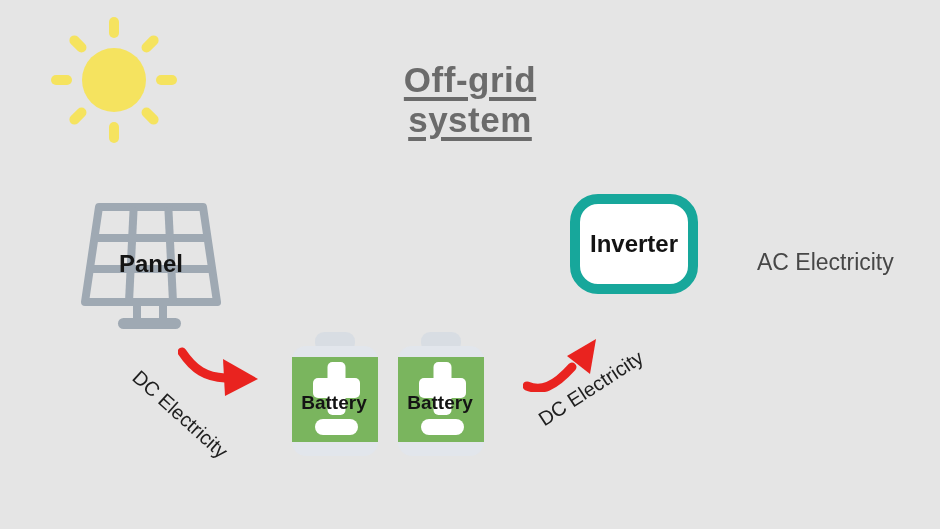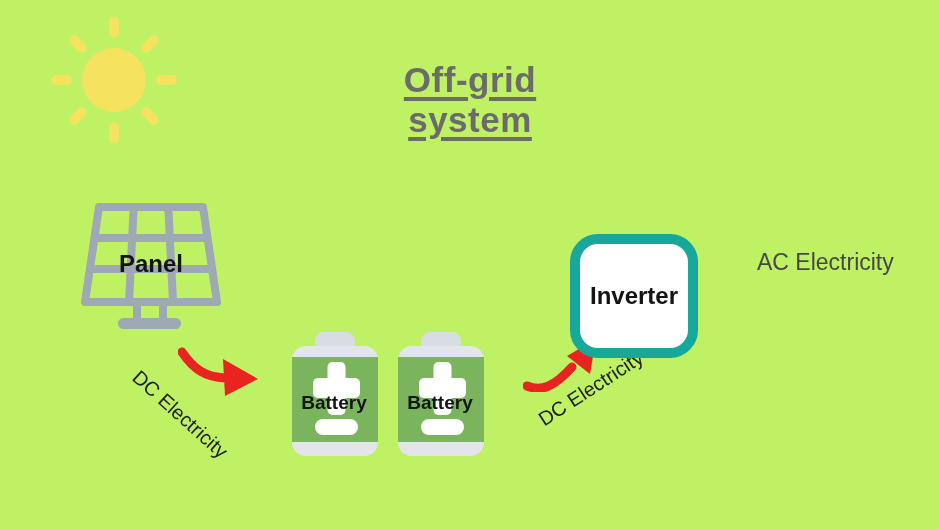--- a/index.html
+++ b/index.html
@@ -1,20 +1,20 @@
 <!DOCTYPE html>
 <html style="--sun: #F5E35F; --panel-gray: #9FA9B3; --title-gray: #6B6B6B; --battery-body: #E2E6EC; --battery-cap: #D8DDE3; --battery-green: #7AB55E; --inverter-teal: #17A79B; --arrow-red: #E9231F; --node-label: #141414; --ac-text: #474747; --dc-text: #1E1E1E;"><head>
 <meta charset="utf-8">
 <style>
   html, body { margin: 0; padding: 0; background: #ffffff; }
   .canvas {
     position: relative;
     width: 940px;
     height: 529px;
-    background: #bef264;
+    background: #e5e5e5;
     overflow: hidden;
     font-family: "Liberation Sans", sans-serif;
   }
   .abs { position: absolute; }
 
   .title {
     left: 338px; top: 60px; width: 264px;
     font-size: 35px; font-weight: bold;
     color: var(--title-gray);
     text-align: center;
@@ -35,26 +35,26 @@
   .panel-label   { left: 92px;  top: 250px; width: 118px; font-size: 24px; }
   .battery-label { top: 392px; width: 90px; font-size: 19px; }
   .battery-label.b1 { left: 289px; }
   .battery-label.b2 { left: 395px; }
 
   .battery-svg.b1 { left: 291px; top: 330px; }
   .battery-svg.b2 { left: 397px; top: 330px; }
 
   .inverter-box {
     left: 570px; top: 194px;
-    width: 128px; height: 124px;
+    width: 128px; height: 100px;
     box-sizing: border-box;
     background: #ffffff;
     border: 10px solid var(--inverter-teal);
     border-radius: 28px;
-    display: flex; align-items: center; justify-content: center; margin-top: 40px;
+    display: flex; align-items: center; justify-content: center;
   }
   .inverter-box .node-label { font-size: 24px; }
 
   .ac-label {
     left: 757px; top: 249px;
     font-size: 23px;
     color: var(--ac-text);
     white-space: nowrap;
   }
 

